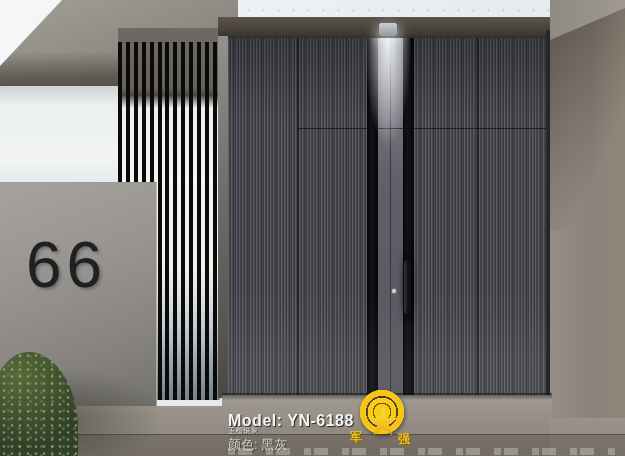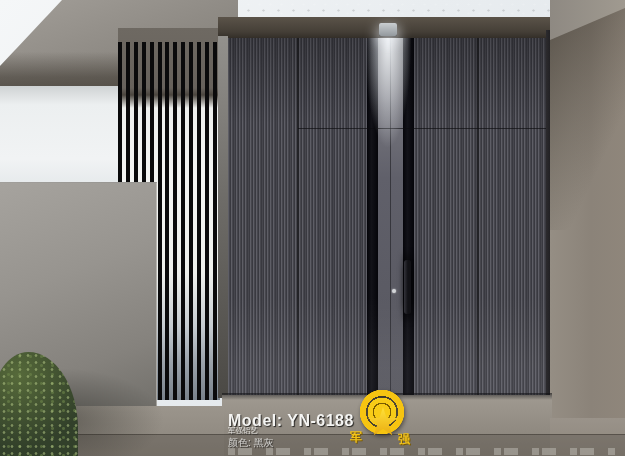--- a/index.html
+++ b/index.html
@@ -107,21 +107,21 @@
   .threshold-shadow{left:222px;top:393px;width:330px;height:7px;
     background:linear-gradient(to bottom,rgba(15,15,18,.6),rgba(15,15,18,0));}
   .step-edge{left:0;top:434px;width:625px;height:22px;
     background:rgba(70,65,58,.32);border-top:1.5px solid rgba(52,48,42,.5);}
 
   
   .wm-model{left:228px;top:412px;font-size:16px;font-weight:bold;color:#f4f4f2;
     text-shadow:1px 1px 1px rgba(0,0,0,.75);letter-spacing:.5px;}
   .wm-finish{left:228px;top:426px;font-size:7.5px;color:rgba(250,250,248,.82);
     text-shadow:1px 1px 1px rgba(0,0,0,.6);}
-  .wm-color{left:228px;top:436px;font-size:10px;color:rgba(240,240,238,.78);
+  .wm-color{left:228px;top:436px;font-size:13px;color:rgba(240,240,238,.78);
     text-shadow:1px 1px 1px rgba(0,0,0,.6);}
   .footer-blur{left:228px;top:448px;width:390px;height:7px;opacity:.5;filter:blur(.7px);
     background:repeating-linear-gradient(90deg,rgba(242,242,236,.6) 0 7px,rgba(242,242,236,0) 7px 10px,rgba(242,242,236,.6) 10px 24px,rgba(242,242,236,0) 24px 38px);}
 
   
   .logo-rings{left:354px;top:386px;width:56px;height:54px;
     background:radial-gradient(circle at 28px 26px,
       #f8cc17 0 8px,#7a5c00 8px 9.5px,#f8cc17 9.5px 14.5px,
       rgba(50,38,0,.4) 14.5px 16px,#f6c411 16px 22px,rgba(0,0,0,0) 22.5px);
     filter:drop-shadow(1px 2px 2px rgba(0,0,0,.45));}
@@ -170,32 +170,33 @@
     <div class="pos handle"></div>
     <div class="pos lock-dot"></div>
   </div>
   <div class="pos door-right-edge"></div>
 
   <div class="pos right-wall speck"></div>
   <div class="pos right-wall-corner-shadow"></div>
   <div class="pos ceiling-corner"></div>
 
   <div class="pos pillar speck"></div>
+  <div class="pos house-number">66</div>
 
   <div class="pos floor-center speck"></div>
   <div class="pos floor-left speck"></div>
   <div class="pos floor-right speck"></div>
   <div class="pos threshold-shadow"></div>
   <div class="pos step-edge"></div>
 
   <div class="pos bush-shadow"></div>
   <div class="pos bush"></div>
 
   <div class="pos wm-model">Model: YN-6188</div>
-  <div class="pos wm-finish">军强铝艺</div>
+  <div class="pos wm-finish">玉檀银灰</div>
   <div class="pos wm-color">颜色: 黑灰</div>
   <div class="pos footer-blur"></div>
 
   <div class="pos logo-rings"></div>
   <div class="pos logo-star"></div>
   <div class="pos logo-char logo-char-left">军</div>
   <div class="pos logo-char logo-char-right">强</div>
 
 </div>
 

